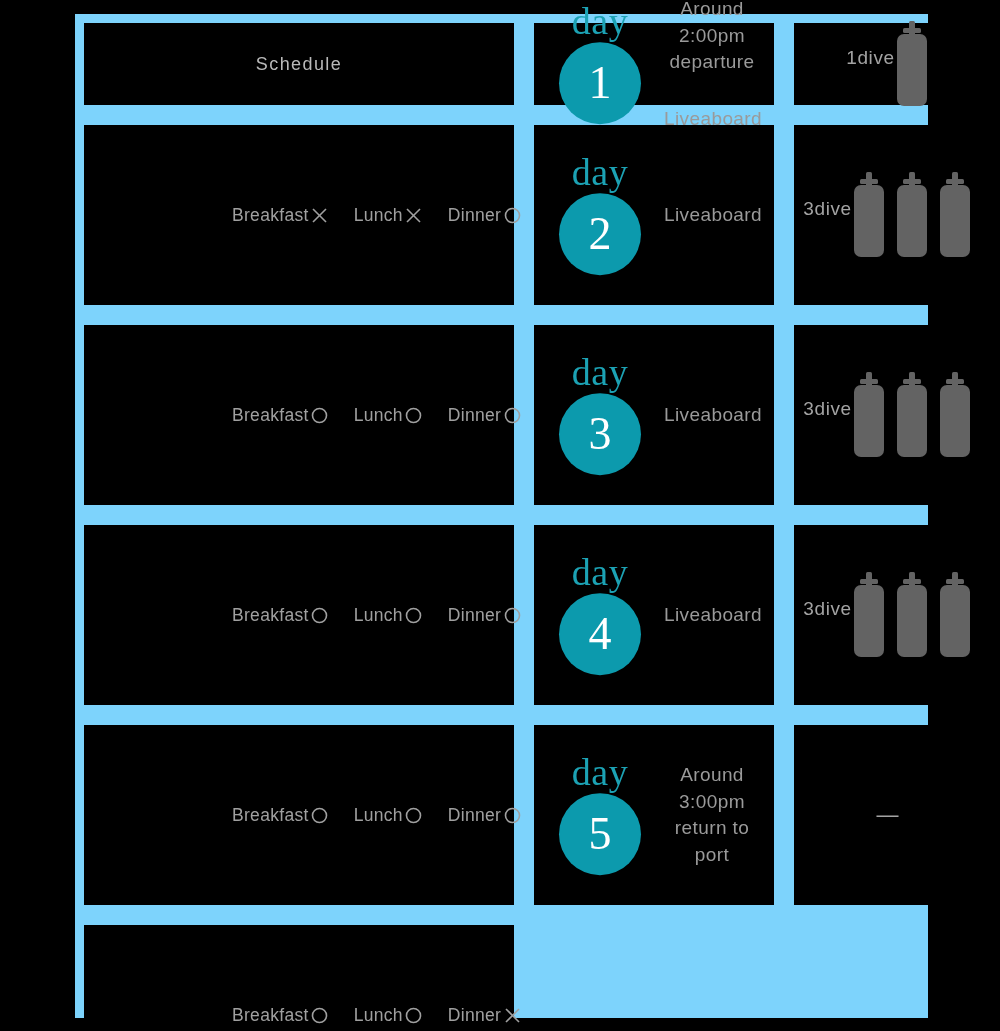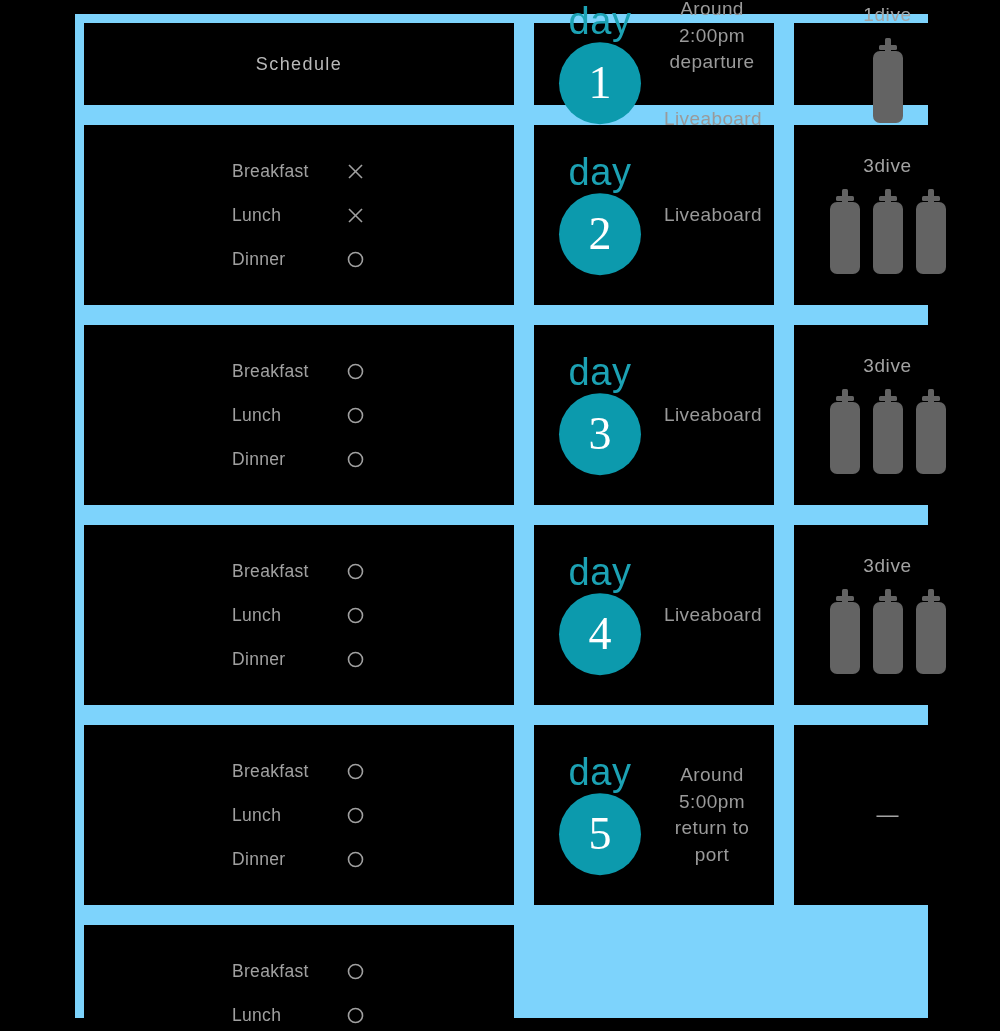--- a/index.html
+++ b/index.html
@@ -65,21 +65,21 @@
     position: absolute;
     left: 18px;
     top: 50%;
     transform: translateY(-50%);
     width: 96px;
     display: flex;
     flex-direction: column;
     align-items: center;
   }
   .day-word {
-    font-family: Liberation Sans, sans-serif;
+    font-family: Liberation Serif, serif;
     color: #1CA2B4;
     font-size: 38px;
     line-height: 0.94;
     letter-spacing: 0.5px;
     margin-bottom: 2px;
   }
   .day-circle {
     width: 82px;
     height: 82px;
     border-radius: 50%;
@@ -109,21 +109,20 @@
     letter-spacing: 0.4px;
     line-height: 1.4;
   }
   .sched-line + .sched-line {
     margin-top: 30px;
   }
 
   
   .diving-cell {
     display: flex;
-    flex-direction: column;
     align-items: center;
     justify-content: center;
     padding-left: 17px;
   }
   .dive-count {
     color: #A3A3A3;
     font-size: 19px;
     letter-spacing: 0.6px;
     margin-bottom: 12px;
   }
@@ -141,21 +140,21 @@
 
   
   .meal-cell {
     display: flex;
     flex-direction: column;
     align-items: center;
     justify-content: center;
   }
   .meal-list {
     display: flex;
-    flex-direction: column;
+    flex-direction: row;
     gap: 23px;
     width: 134px;
   }
   .meal-row {
     display: flex;
     align-items: center;
     justify-content: space-between;
   }
   .meal-name {
     color: #A0A0A0;
@@ -432,21 +431,21 @@
         </div>
       </div>
       <div class="cell schedule-cell">
         <div class="day-badge">
           <div class="day-word">day</div>
           <div class="day-circle">
             <span class="day-number">5</span>
           </div>
         </div>
         <div class="schedule-lines">
-          <div class="sched-line">Around 5:00pm   return to port</div>
+          <div class="sched-line">Around 3:00pm   return to port</div>
         </div>
       </div>
       <div class="cell diving-cell">
         <div class="dive-dash">—</div>
       </div>
       <div class="cell meal-cell">
         <div class="meal-list">
           <div class="meal-row">
             <span class="meal-name">Breakfast</span>
             <span class="meal-mark">

